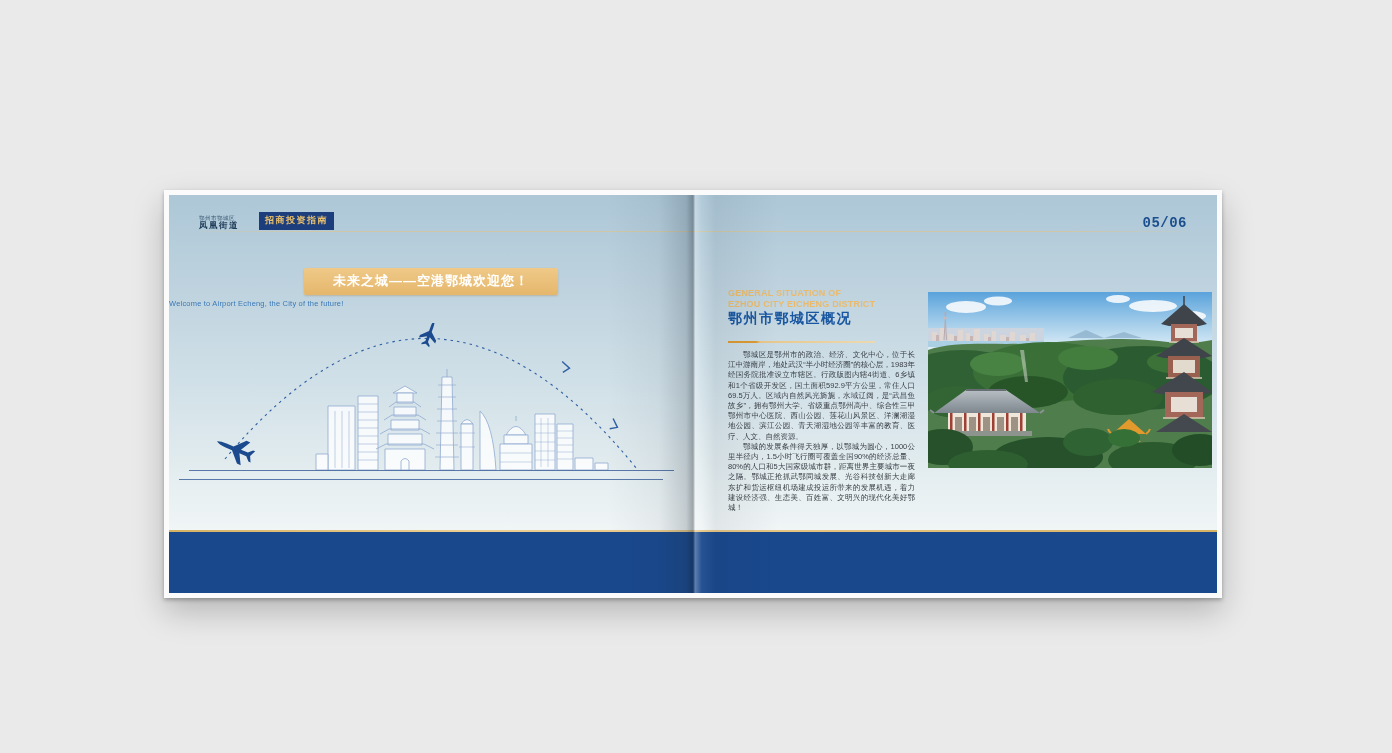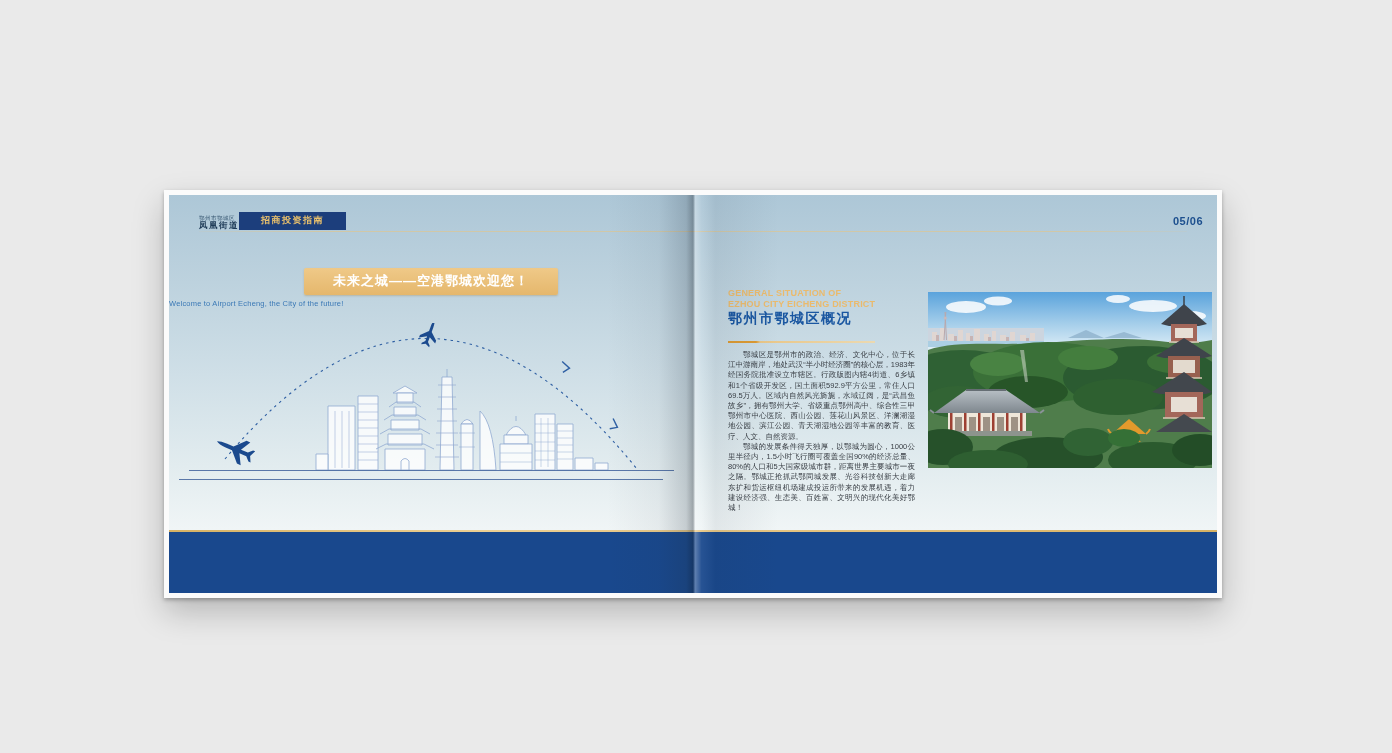--- a/index.html
+++ b/index.html
@@ -11,28 +11,28 @@
         box-shadow:0 2px 4px rgba(0,0,0,.28),0 14px 30px rgba(0,0,0,.22);}
   .spread{position:relative;width:100%;height:100%;display:flex;}
 
   .page{position:relative;width:50%;height:100%;overflow:hidden;
         background:linear-gradient(180deg,#adc7d7 0%,#bdd2de 22%,#cfdfe7 45%,#e2ecef 68%,#f0f5f6 84%,#f6f9f9 100%);}
 
   .header-rule{position:absolute;left:30px;right:30px;top:36px;height:1px;z-index:2;
         background:linear-gradient(90deg,rgba(214,199,158,.15),rgba(214,199,158,.85) 12%,rgba(214,199,158,.85) 88%,rgba(214,199,158,.15));}
 
   
-  .brand{position:absolute;left:30px;top:17px;display:flex;align-items:flex-end;gap:0;z-index:3;}
+  .brand{position:absolute;left:30px;top:17px;display:flex;align-items:flex-end;gap:20px;z-index:3;}
   .brand-text{line-height:1.1;}
   .brand-region{font-size:5.5px;letter-spacing:.5px;color:#33536e;}
   .brand-name{font-size:8.5px;font-weight:bold;color:#1d3a56;letter-spacing:1.5px;}
   .brand-badge{background:#1c3e7c;color:#e9c06c;font-size:9px;font-weight:bold;letter-spacing:1.5px;
-        padding:2px 22px 3px;}
-
-  .page-number{position:absolute;right:14px;top:20px;font-size:11px;font-weight:bold;color:#1c4f8e;letter-spacing:.5px;z-index:3;}
+        padding:2px 6px 3px;}
+
+  .page-number{position:absolute;right:30px;top:20px;font-size:14px;font-weight:bold;color:#1c4f8e;letter-spacing:.5px;z-index:3;font-family:Liberation Mono, monospace;}
 
   
   .banner{position:absolute;top:73px;left:50%;transform:translateX(-50%);white-space:nowrap;
         background:linear-gradient(180deg,#efc988,#e5b76c);color:#fff;font-weight:bold;font-size:13px;
         letter-spacing:1px;padding:4px 29px 5px;border-radius:2px;box-shadow:0 1px 2px rgba(150,110,40,.3);}
   .banner-sub{position:absolute;top:104px;width:100%;text-align:left;font-size:7.5px;color:#3b79b6;letter-spacing:.2px;}
   .illustration{position:absolute;left:8px;top:128px;width:505px;height:165px;}
 
   
   .caption-en{position:absolute;left:35px;top:93px;font-size:9px;font-weight:bold;color:#eaba6c;line-height:11px;letter-spacing:.2px;}

